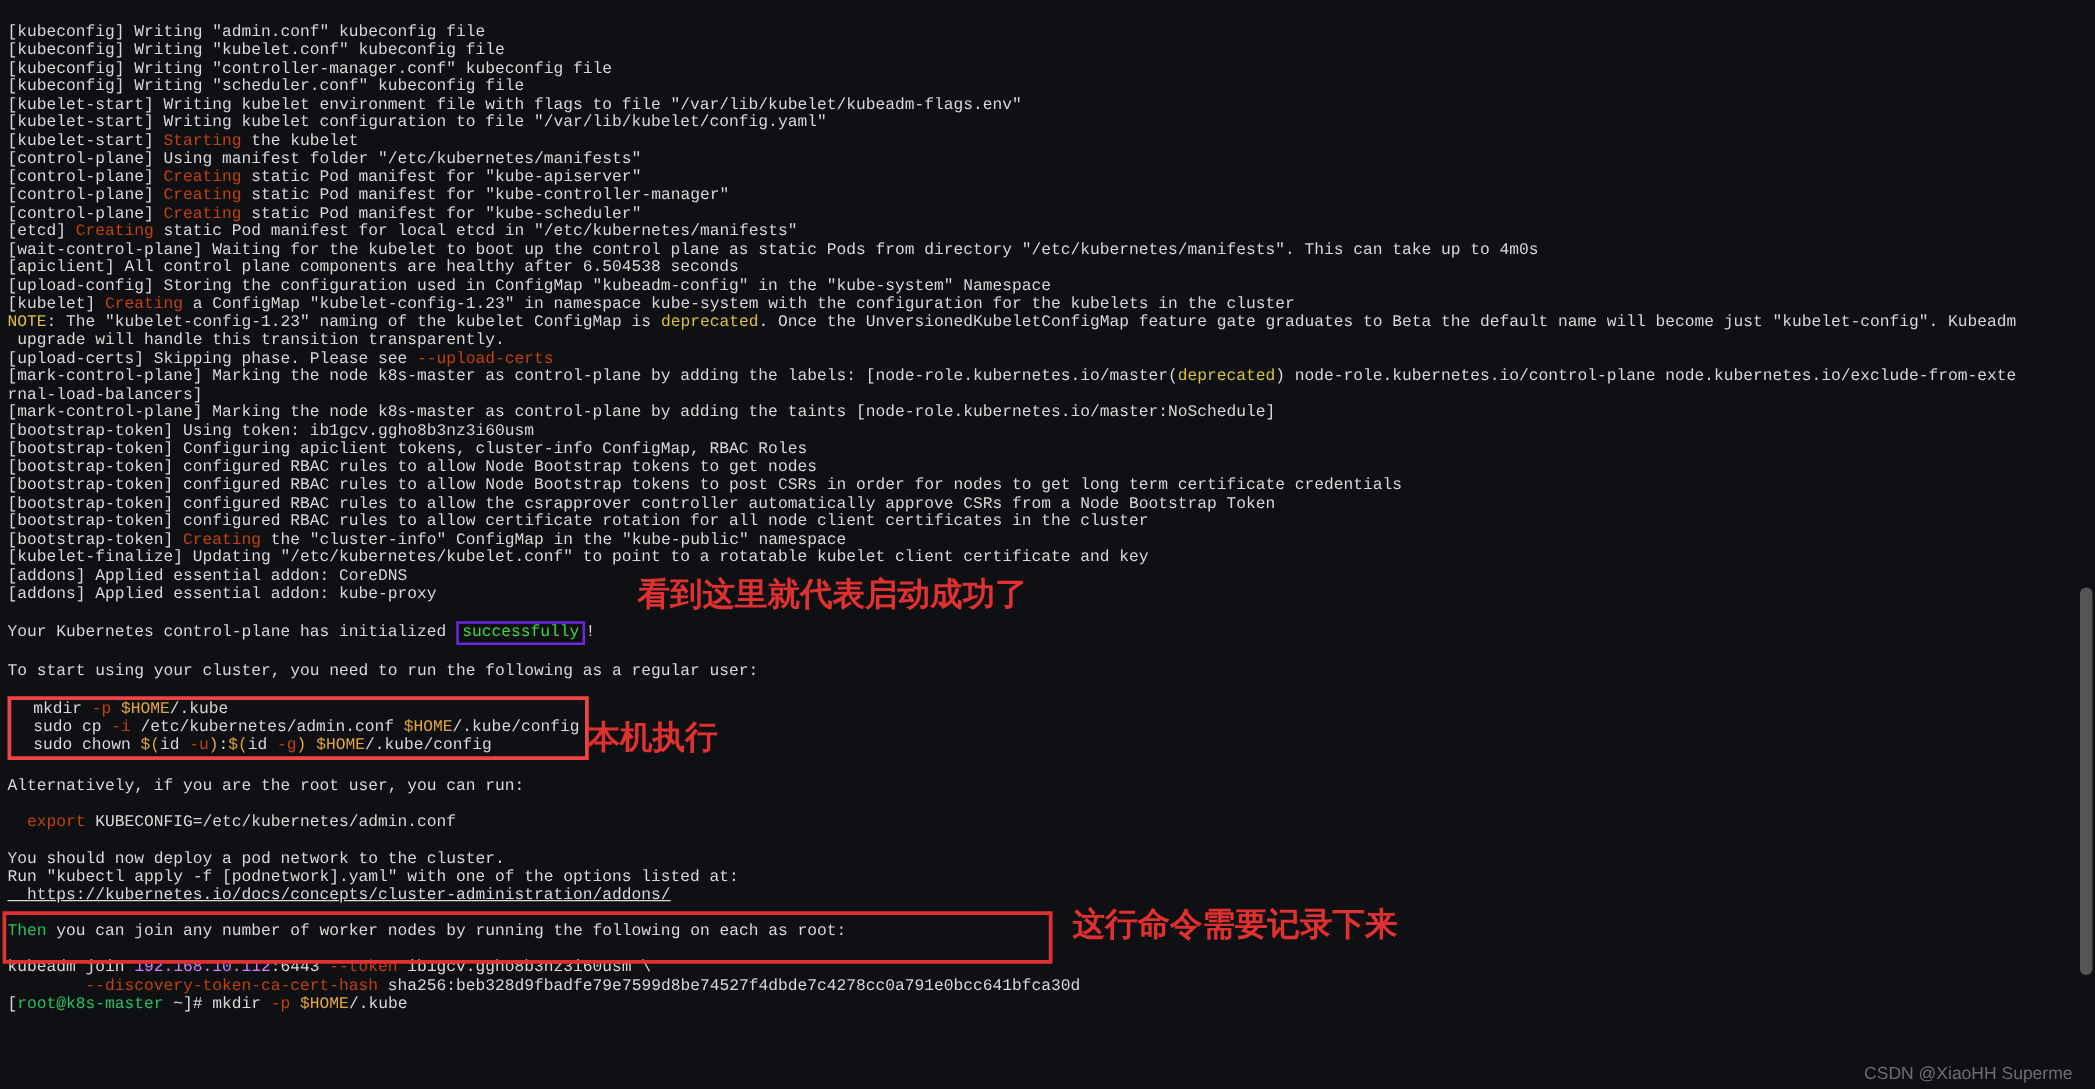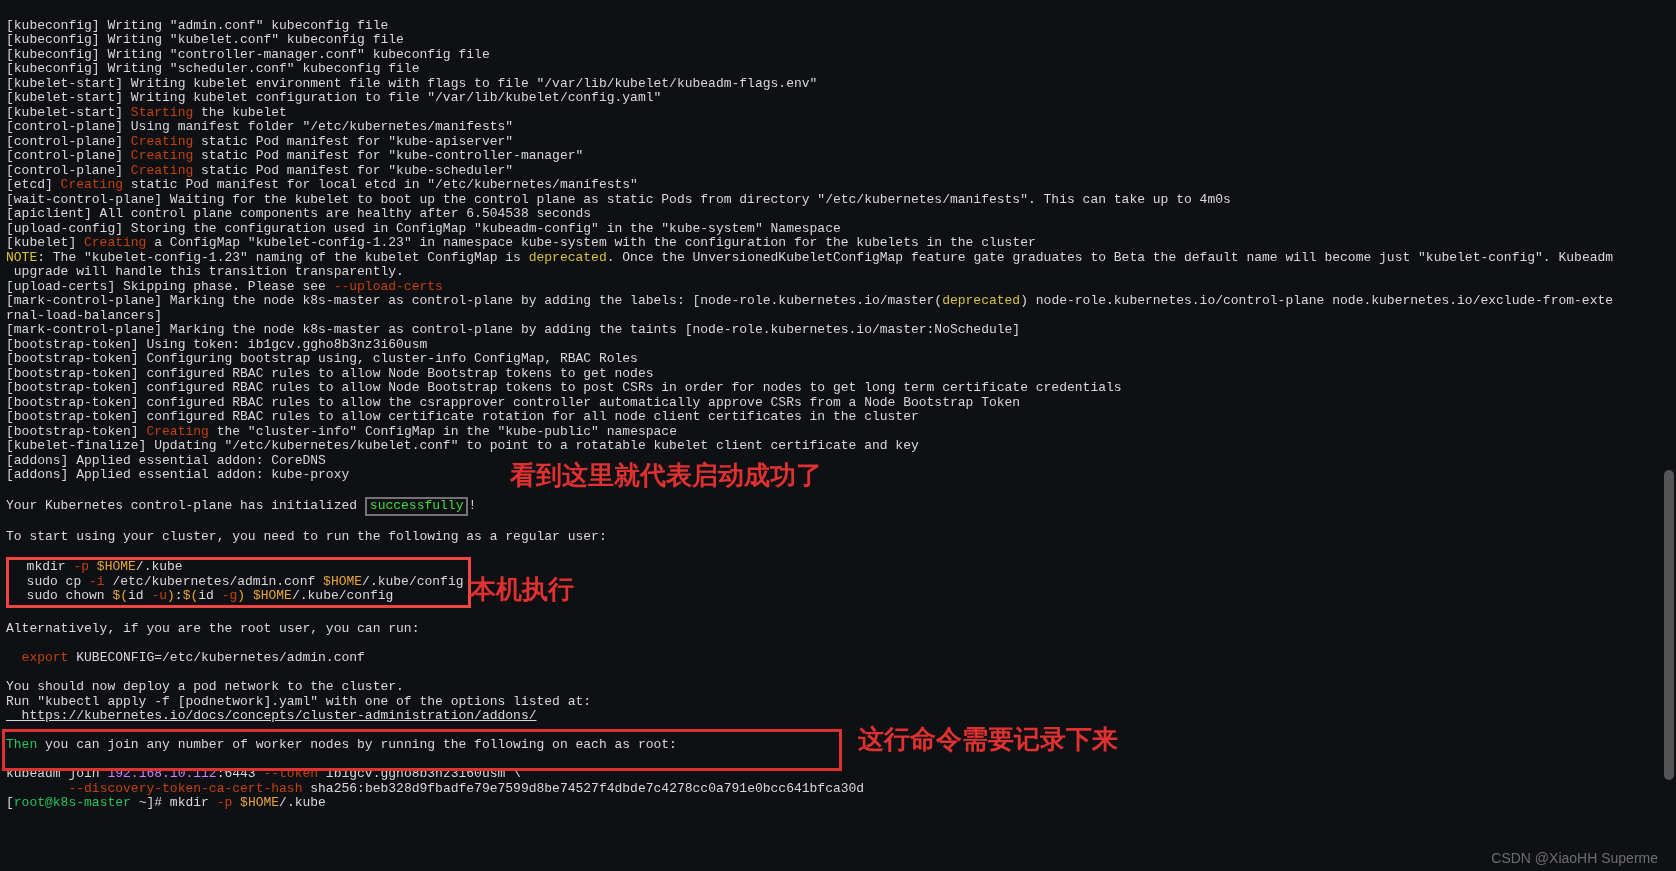--- a/index.html
+++ b/index.html
@@ -18,21 +18,21 @@
 .terminal { white-space: pre; }
 .cyan    { color: #c2410c; }
 .green   { color: #3ddb3d; }
 .yellow  { color: #d8c23e; }
 .magenta { color: #22c55e; }
 .orange  { color: #e6a63a; }
 .purple  { color: #cf7fff; }
 .underline { text-decoration: underline; }
 
 .highlight-box-green {
-  border: 2px solid #737373;
+  border: 2px solid #6d28d9;
   display: inline-block;
   padding: 0 3px;
 }
 .annotation {
   color: #e03131;
   font-family: "Microsoft YaHei", sans-serif;
   font-weight: bold;
   font-size: 26px;
   position: absolute;
 }
@@ -95,21 +95,21 @@
 <span>[apiclient] All control plane components are healthy after 6.504538 seconds</span>
 <span>[upload-config] Storing the configuration used in ConfigMap "kubeadm-config" in the "kube-system" Namespace</span>
 <span><span>[kubelet] </span><span class="cyan">Creating</span><span> a ConfigMap "kubelet-config-1.23" in namespace kube-system with the configuration for the kubelets in the cluster</span></span>
 <span><span class="yellow">NOTE</span><span>: The "kubelet-config-1.23" naming of the kubelet ConfigMap is </span><span class="yellow">deprecated</span><span>. Once the UnversionedKubeletConfigMap feature gate graduates to Beta the default name will become just "kubelet-config". Kubeadm</span></span>
 <span> upgrade will handle this transition transparently.</span>
 <span><span>[upload-certs] Skipping phase. Please see </span><span class="cyan">--upload-certs</span></span>
 <span><span>[mark-control-plane] Marking the node k8s-master as control-plane by adding the labels: [node-role.kubernetes.io/master(</span><span class="yellow">deprecated</span><span>) node-role.kubernetes.io/control-plane node.kubernetes.io/exclude-from-exte</span></span>
 <span>rnal-load-balancers]</span>
 <span>[mark-control-plane] Marking the node k8s-master as control-plane by adding the taints [node-role.kubernetes.io/master:NoSchedule]</span>
 <span>[bootstrap-token] Using token: ib1gcv.ggho8b3nz3i60usm</span>
-<span>[bootstrap-token] Configuring bootstrap using, cluster-info ConfigMap, RBAC Roles</span>
+<span>[bootstrap-token] Configuring apiclient tokens, cluster-info ConfigMap, RBAC Roles</span>
 <span>[bootstrap-token] configured RBAC rules to allow Node Bootstrap tokens to get nodes</span>
 <span>[bootstrap-token] configured RBAC rules to allow Node Bootstrap tokens to post CSRs in order for nodes to get long term certificate credentials</span>
 <span>[bootstrap-token] configured RBAC rules to allow the csrapprover controller automatically approve CSRs from a Node Bootstrap Token</span>
 <span>[bootstrap-token] configured RBAC rules to allow certificate rotation for all node client certificates in the cluster</span>
 <span><span>[bootstrap-token] </span><span class="cyan">Creating</span><span> the "cluster-info" ConfigMap in the "kube-public" namespace</span></span>
 <span>[kubelet-finalize] Updating "/etc/kubernetes/kubelet.conf" to point to a rotatable kubelet client certificate and key</span>
 <span>[addons] Applied essential addon: CoreDNS</span>
 <span>[addons] Applied essential addon: kube-proxy</span>
 
 <span><span>Your Kubernetes control-plane has initialized </span><span class="highlight-box-green"><span class="green">successfully</span></span><span>!</span></span>

